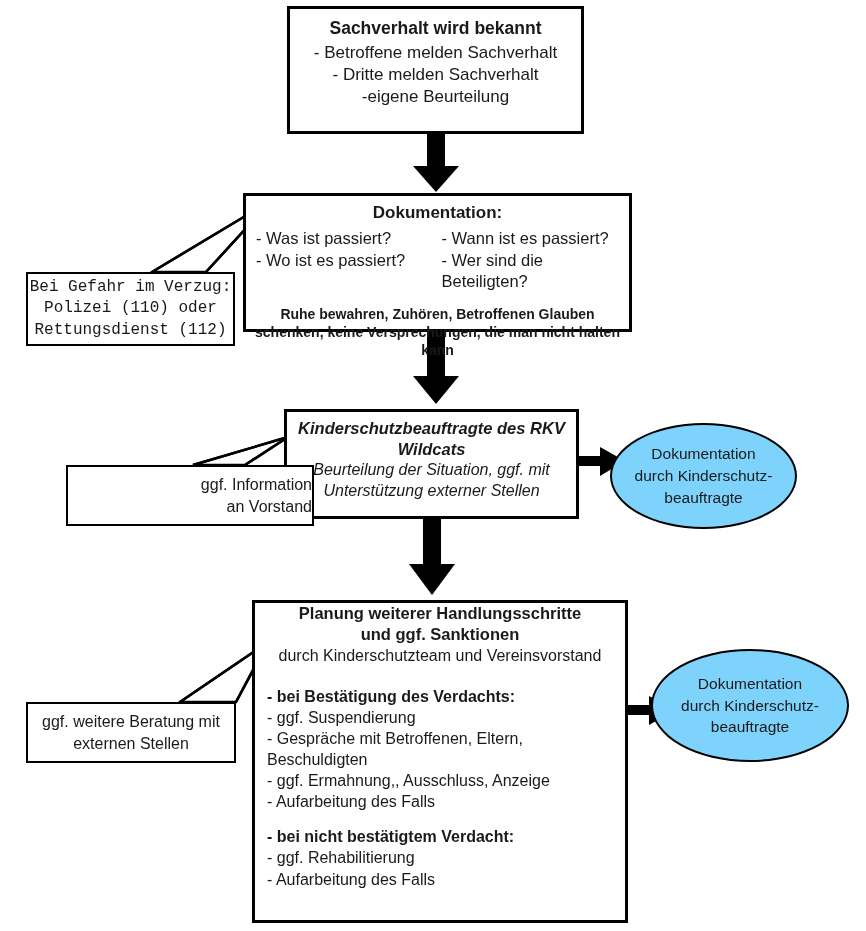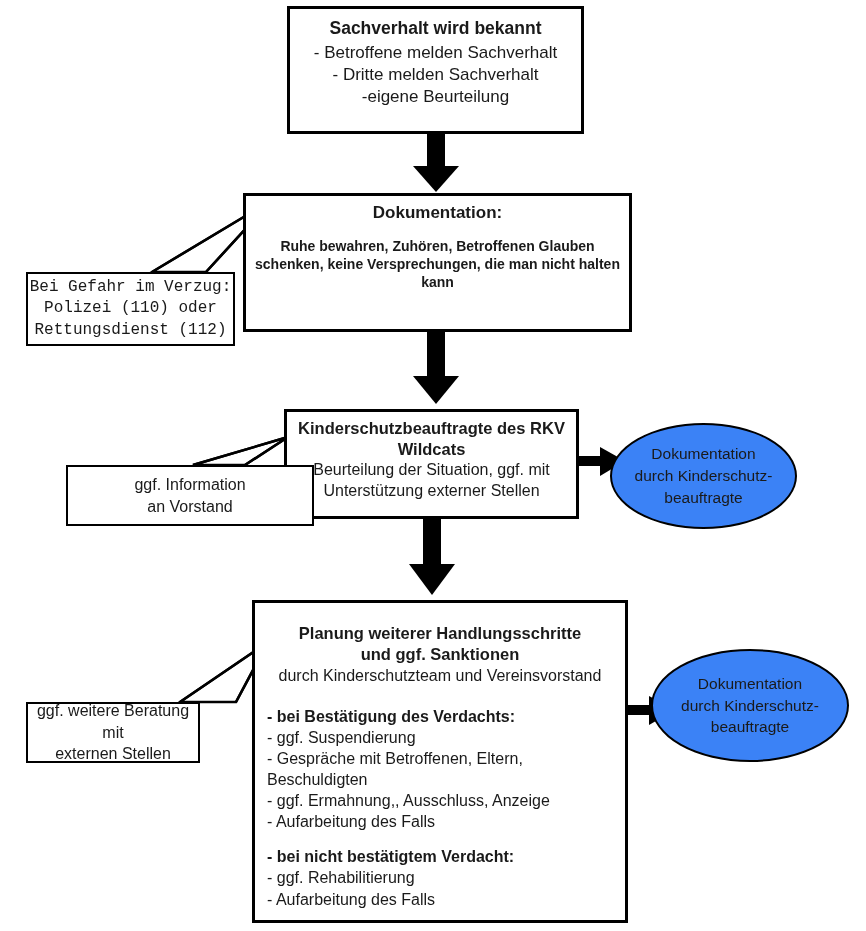--- a/index.html
+++ b/index.html
@@ -34,21 +34,21 @@
     text-align: center;
     line-height: 1.35;
     display: flex;
     flex-direction: column;
     justify-content: center;
     align-items: center;
   }
   .ellipse {
     position: absolute;
     box-sizing: border-box;
-    background: #3b82f6;
+    background: #7dd3fc;
     border: 2px solid #000000;
     border-radius: 50%;
     display: flex;
     flex-direction: column;
     justify-content: center;
     align-items: center;
     line-height: 1.4;
   }
   .svg-layer {
     position: absolute;
@@ -94,41 +94,42 @@
     font-size: 14px;
     line-height: 1.3;
     margin-top: 13px;
     padding: 0 4px;
   }
 
   #node-kinderschutz {
     left: 284px; top: 409px; width: 295px; height: 110px;
     font-size: 16px;
     padding-top: 6px;
+    font-style: italic;
   }
   #node-kinderschutz .ttl { font-size: 16.5px; }
 
   #node-planung {
     left: 252px; top: 600px; width: 376px; height: 323px;
     font-size: 16px;
-    padding-top: 20px;
+    padding-top: 0;
   }
   #node-planung .ttl { font-size: 16.5px; }
   .plan-sub { font-size: 16px; display:block; margin-top: 1px; }
   .plan-list {
     text-align: left;
     padding: 0 6px 0 12px;
     font-size: 16px;
     line-height: 1.32;
     margin-top: 19px;
   }
 
   #callout-gefahr { left: 26px; top: 272px; width: 209px; height: 74px; font-size: 16px; font-family: Liberation Mono, monospace; }
-  #callout-vorstand { left: 66px; top: 465px; width: 248px; height: 61px; font-size: 16px; }
-  #callout-beratung { left: 26px; top: 702px; width: 174px; height: 61px; font-size: 16px; }
+  #callout-vorstand { left: 66px; top: 465px; width: 248px; height: 61px; font-size: 16px; align-items: flex-end; }
+  #callout-beratung { left: 26px; top: 702px; width: 210px; height: 61px; font-size: 16px; }
 
   #ellipse-dok-1 { left: 610px; top: 423px; width: 187px; height: 106px; font-size: 15.5px; }
   #ellipse-dok-2 { left: 651px; top: 649px; width: 198px; height: 113px; font-size: 15.5px; }
 </style>
 </head>
 <body>
 
 <div id="canvas">
 
   <svg class="svg-layer" viewBox="0 0 866 931" xmlns="http://www.w3.org/2000/svg">
@@ -179,20 +180,26 @@
 
   <div class="node" id="node-sachverhalt">
     <span class="ttl">Sachverhalt wird bekannt</span>
     <span class="ln">- Betroffene melden Sachverhalt</span>
     <span class="ln">- Dritte melden Sachverhalt</span>
     <span class="ln">-eigene Beurteilung</span>
   </div>
 
   <div class="node" id="node-dokumentation">
     <span class="ttl">Dokumentation:</span>
+    <div class="qgrid">
+      <span>- Was ist passiert?</span>
+      <span>- Wann ist es passiert?</span>
+      <span>- Wo ist es passiert?</span>
+      <span>- Wer sind die Beteiligten?</span>
+    </div>
     <div class="note2">Ruhe bewahren, Zuhören, Betroffenen Glauben schenken, keine Versprechungen, die man nicht halten kann</div>
   </div>
 
   <div class="node" id="node-kinderschutz">
     <span class="ttl">Kinderschutzbeauftragte des RKV</span>
     <span class="ttl">Wildcats</span>
     <span class="ln">Beurteilung der Situation, ggf. mit</span>
     <span class="ln">Unterstützung externer Stellen</span>
   </div>
 

